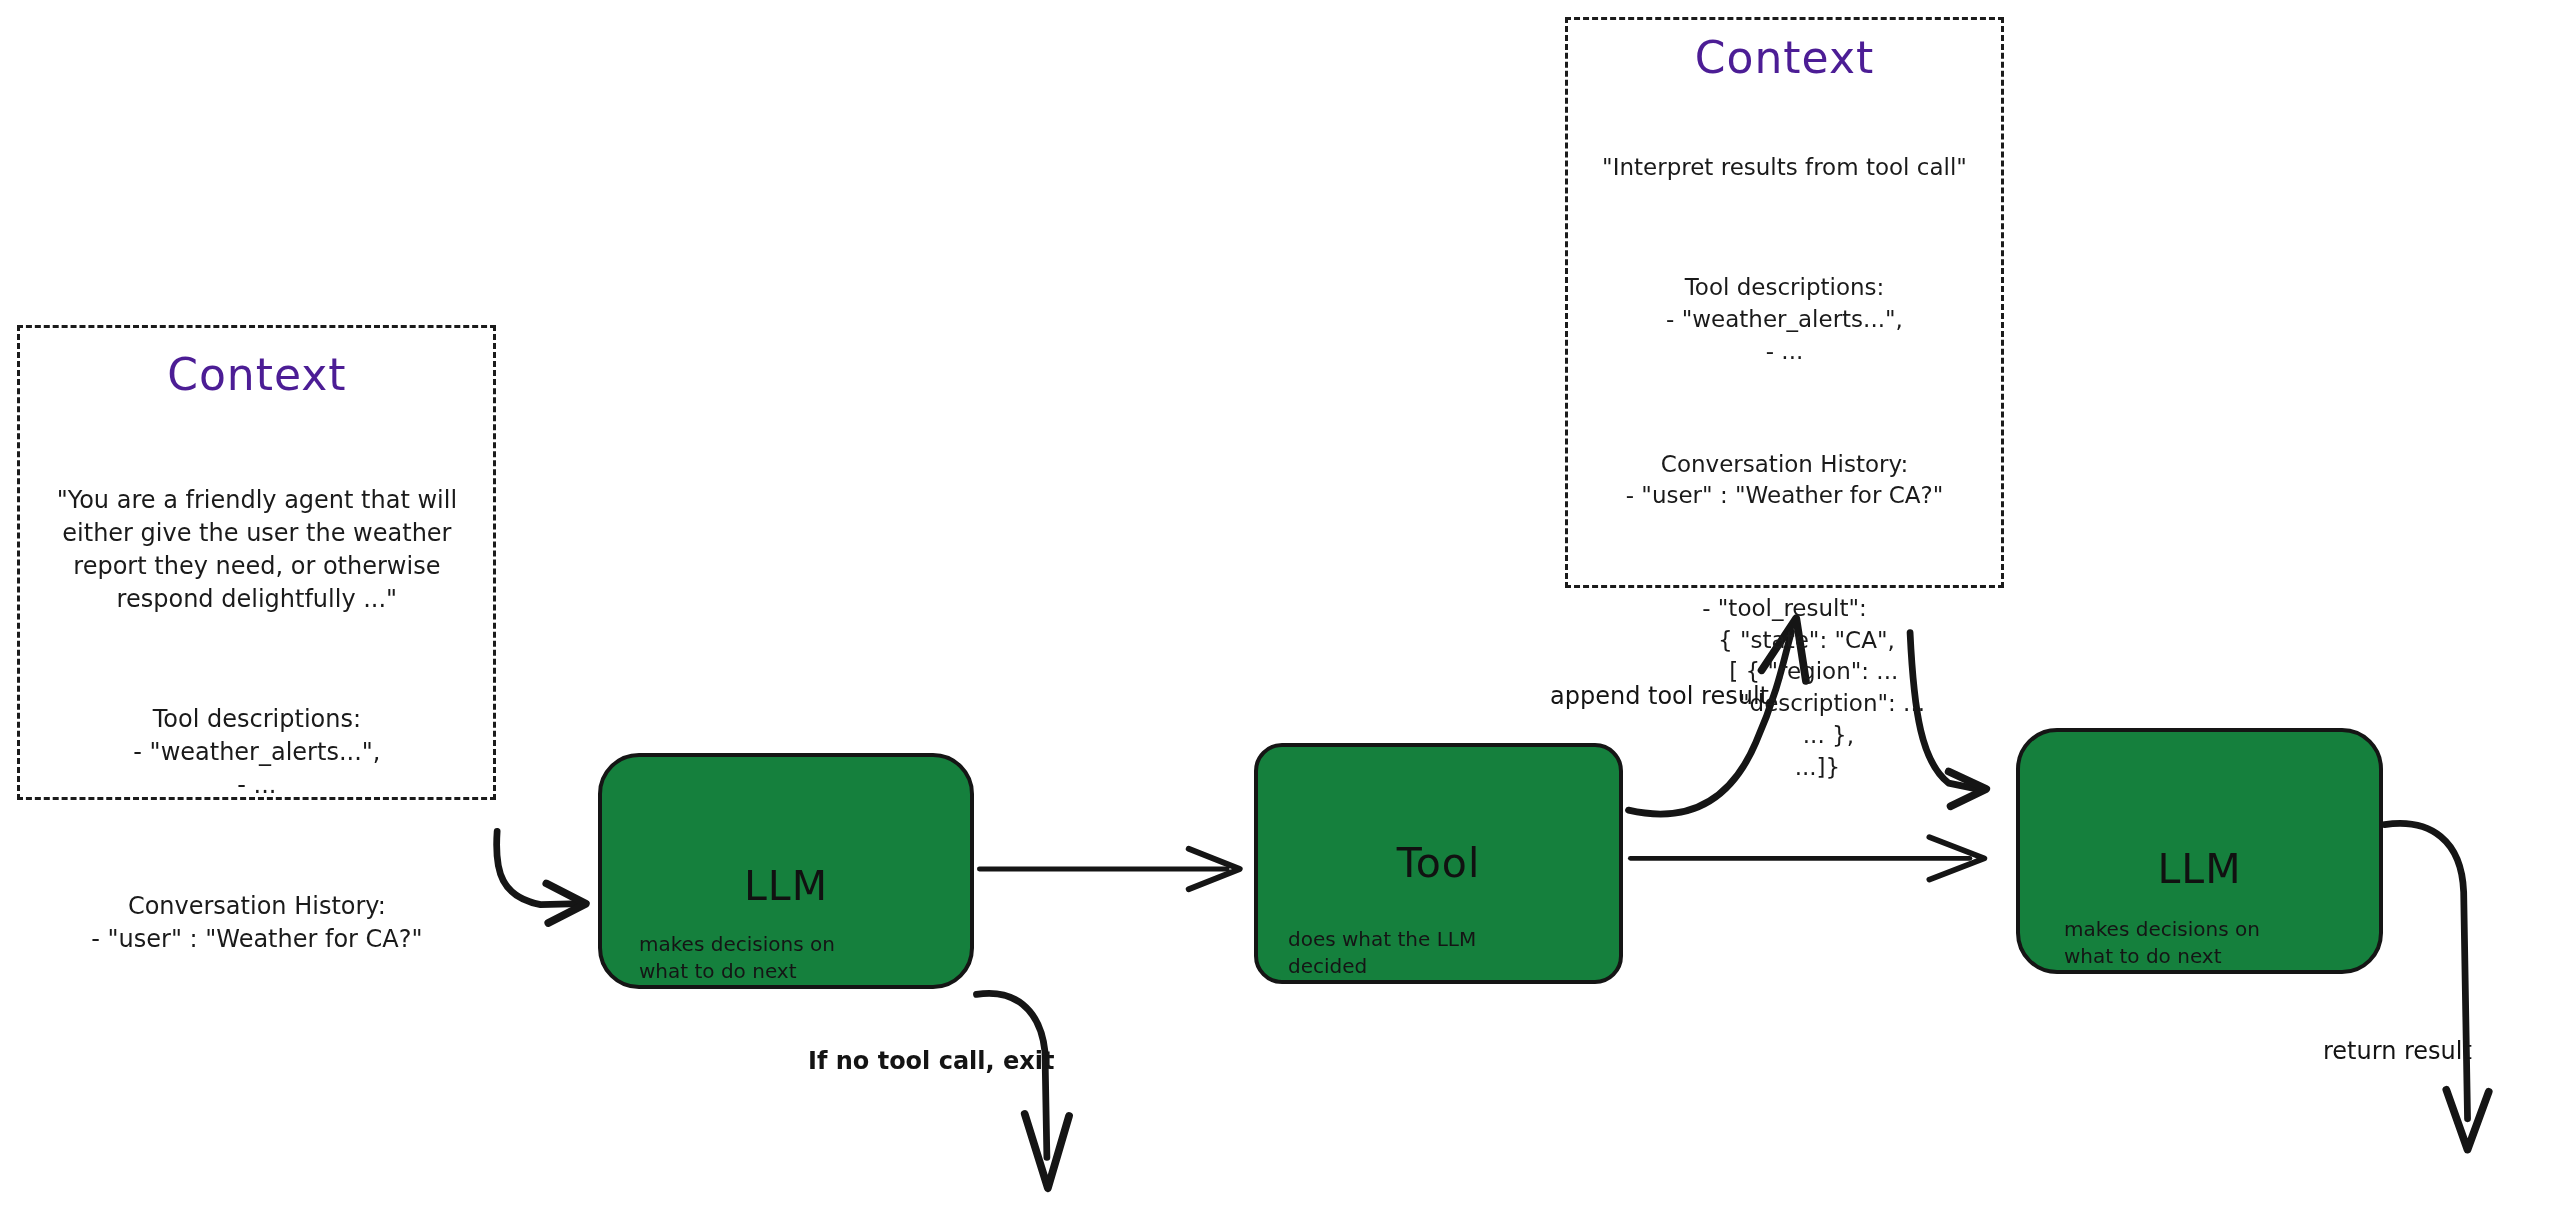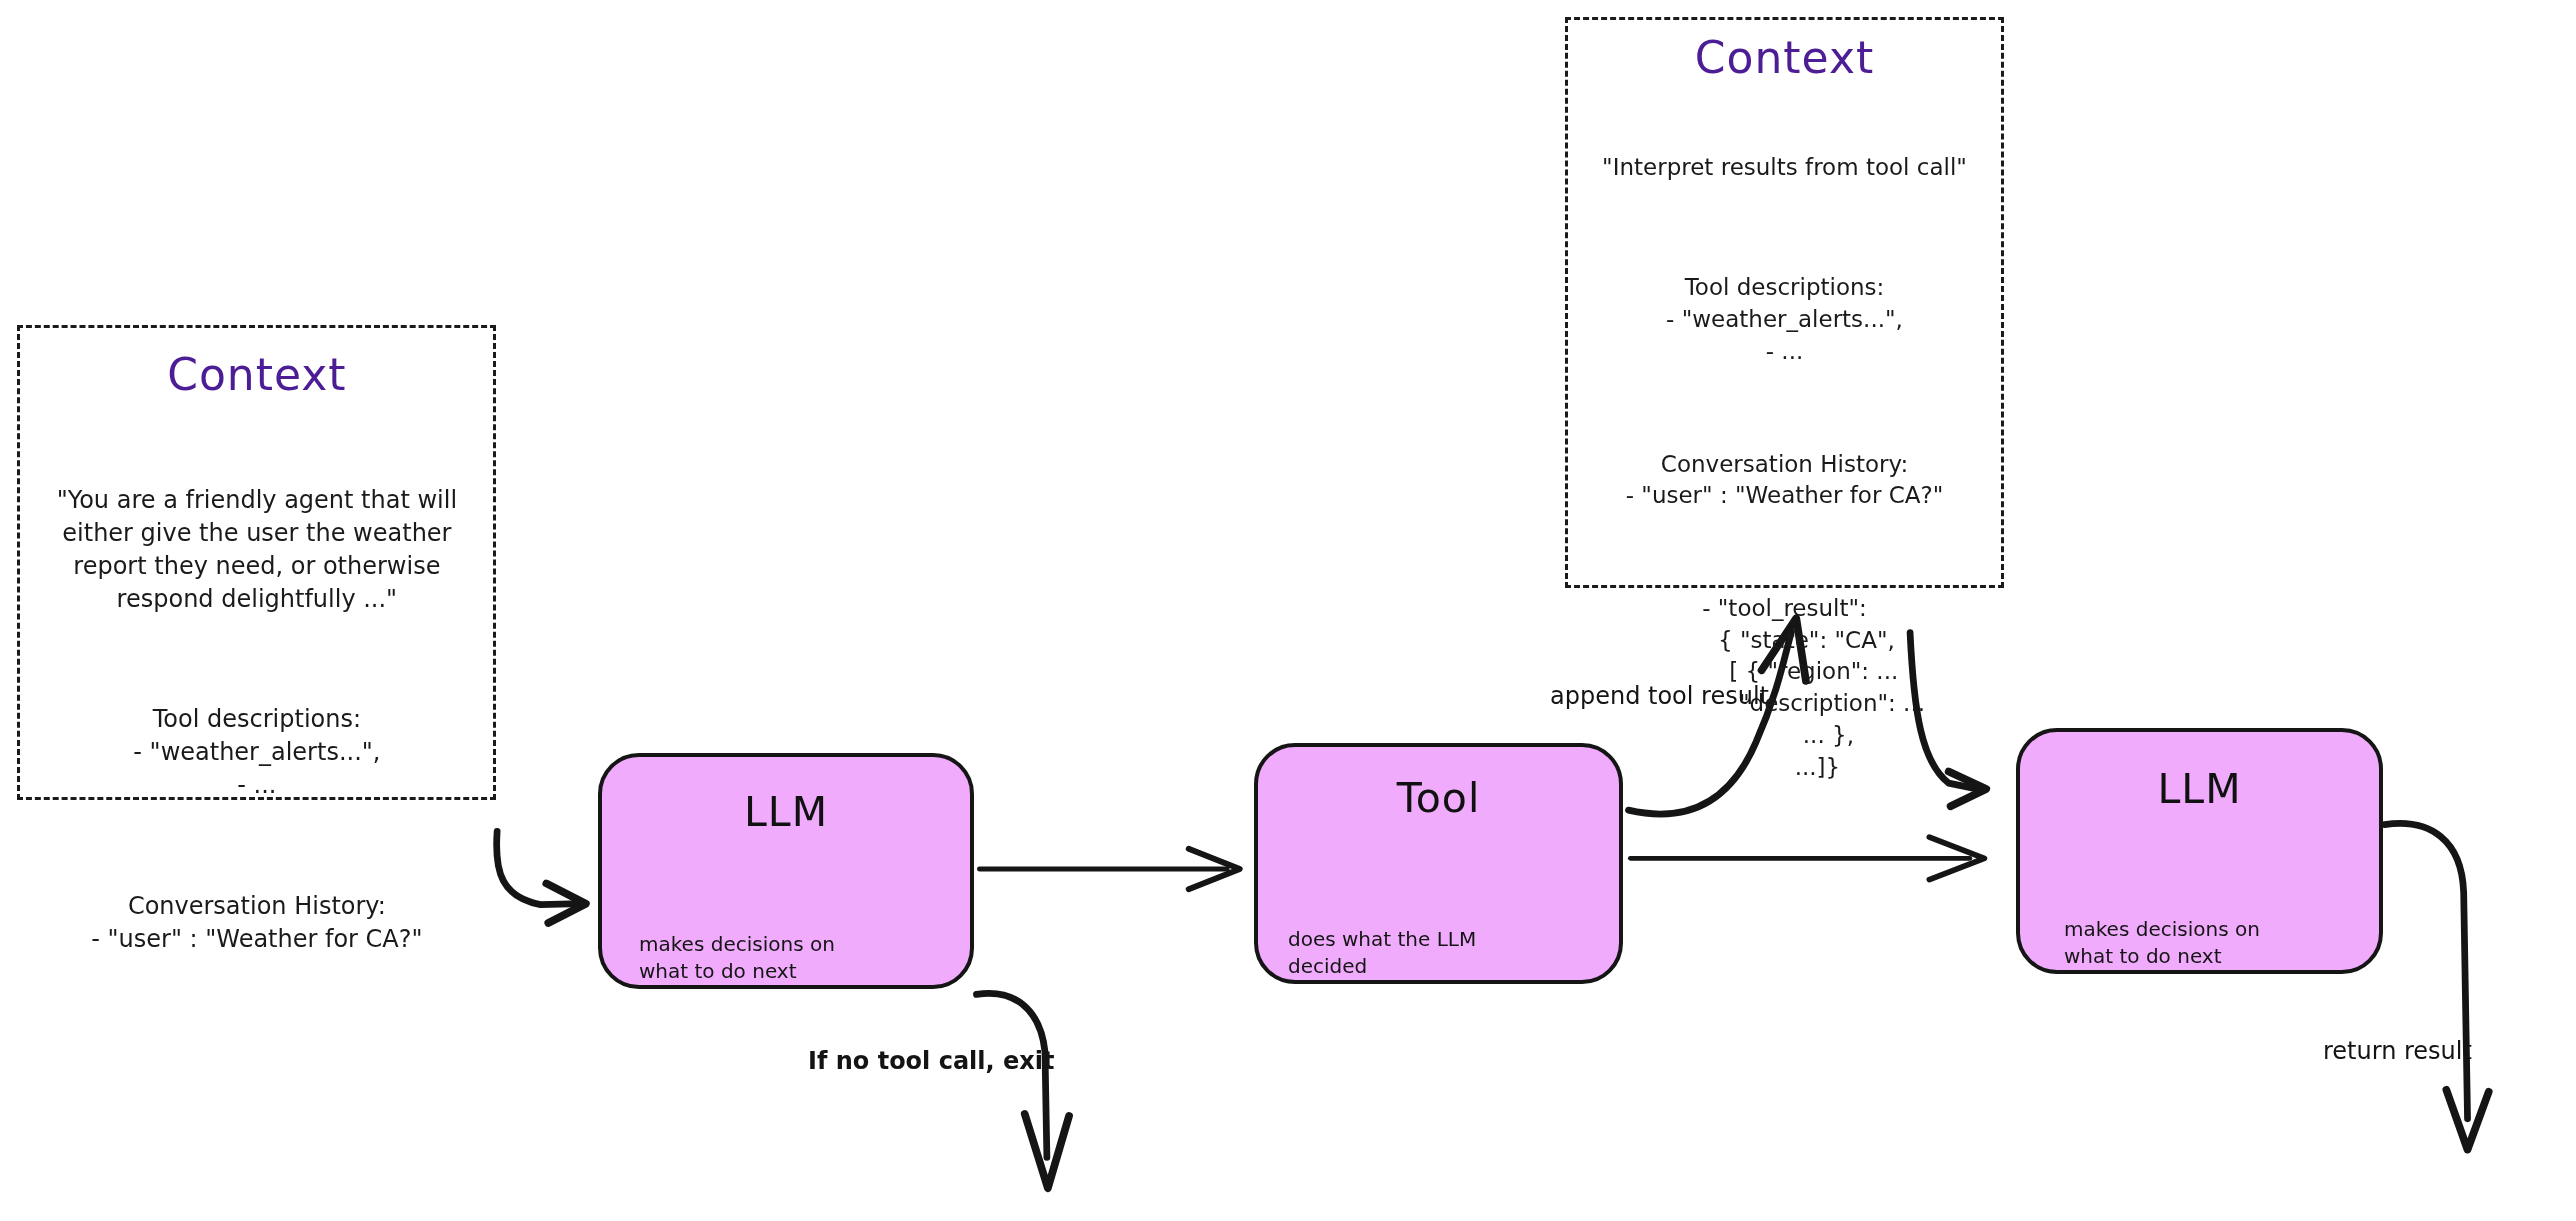--- a/index.html
+++ b/index.html
@@ -59,28 +59,28 @@
   .ctx-para:last-child { margin-bottom: 0; }
   #context-right .ctx-para { margin-bottom: 17.4px; }
   #context-right .ctx-center { text-align: center; margin-bottom: 25px; }
 
   
   .node-box {
     position: absolute;
     box-sizing: border-box;
     border: 4.8px solid #151515;
     border-radius: 41px;
-    background: #f0abfc;
+    background: #15803d;
     display: flex;
     flex-direction: column;
     align-items: center;
-    justify-content: space-between;
+    justify-content: flex-end;
   }
   #node-llm-1  { left: 598px;  top: 753px; width: 376px; height: 236px; }
-  #node-tool   { left: 1254px; top: 743px; width: 369px; height: 241px; }
+  #node-tool   { left: 1254px; top: 743px; width: 369px; height: 241px; border-radius: 28px; }
   #node-llm-2  { left: 2016px; top: 728px; width: 367px; height: 246px; }
 
   .node-title {
     font-size: 41px;
     color: #111111;
     margin-top: 31px;
     letter-spacing: 1px;
   }
   .node-sub {
     font-size: 20px;

